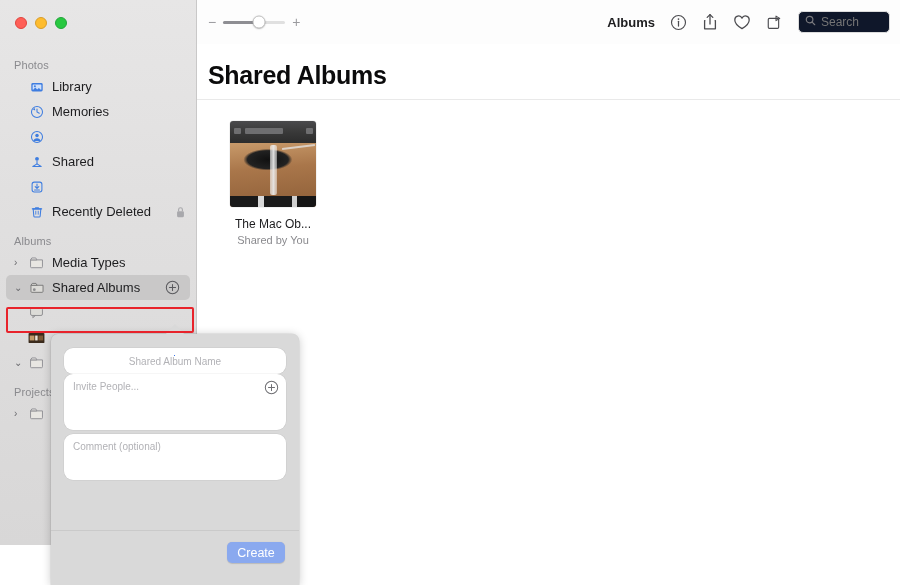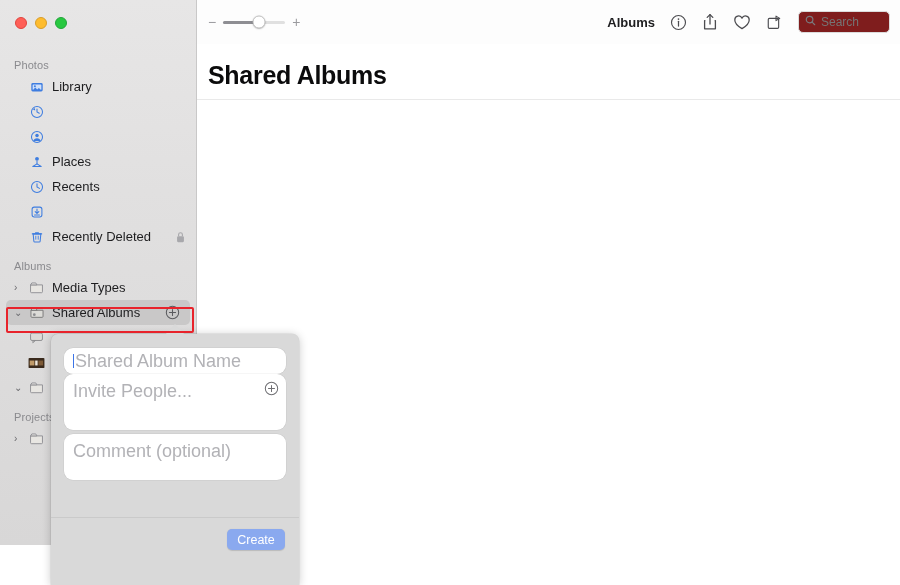--- a/index.html
+++ b/index.html
@@ -122,21 +122,21 @@
     margin-left: auto;
     display: flex; align-items: center;
     gap: 15px;
     padding-right: 10px;
   }
   #tb-title { font-size: 13px; font-weight: bold; color: #1d1d1f; }
   .tb-ico { color: #4b4b4f; display: inline-flex; }
   #searchbox {
     display: flex; align-items: center; gap: 5px;
     width: 92px; height: 22px;
-    background: #7f1d1d;
+    background: #0f172a;
     border: 0.5px solid #dcdcdc;
     border-radius: 5px;
     padding: 0 6px;
     color: #9a9a9e;
     font-size: 12px;
   }
 
   
   #main {
     position: absolute;
@@ -230,37 +230,38 @@
   }
   #pop-fields {
     padding: 14px 13px 0 13px;
   }
   .field {
     background: #ffffff;
     border-radius: 9px;
     box-shadow: 0 0 0 0.5px rgba(0,0,0,.07);
     position: relative;
     padding: 7px 9px;
-    font-size: 18px;
+    font-size: 10px;
     color: #b2b2b6;
+    flex-direction: column;
   }
   .field.name { height: 26px; display: flex; align-items: center; }
   .field.name .caret {
     width: 1px; height: 14px; background: #3b74e8;
     margin-right: 1px;
   }
   .field.invite  { height: 56px; margin-top: 0; }
   .field.comment { height: 46px; margin-top: 4px; }
   .invite-plus {
     position: absolute; right: 7px; top: 6px;
     color: #6f6f73;
   }
   #pop-footer {
     position: absolute;
-    left: 0; right: 0; top: 183px;
+    left: 0; right: 0; top: 196px;
     height: 55px;
     background: #d9d9d9;
     border-top: 1px solid #cacaca;
   }
   #create-btn {
     position: absolute;
     right: 14px; top: 11px;
     width: 58px; height: 21px;
     background: #8aa9ef;
     color: #ffffff;
@@ -312,20 +313,21 @@
 
       <div class="sb-row">
         <span class="disc"></span>
         <span class="ico">
           <svg width="14" height="14" viewBox="0 0 16 16">
               <circle cx="8" cy="8" r="6.3" fill="none" stroke="#3e7de0" stroke-width="1.2"></circle>
               <path d="M8 4.6V8l2.6 1.5" stroke="#3e7de0" stroke-width="1.2" fill="none" stroke-linecap="round"></path>
               <path d="M5.6 3.4L3.3 5.1l2.6 1.1z" fill="#3e7de0"></path>
             </svg>
         </span>
+        <span class="lbl">Memories</span>
       </div>
 
       <div class="sb-row">
         <span class="disc"></span>
         <span class="ico">
           <svg width="14" height="14" viewBox="0 0 16 16">
               <circle cx="8" cy="8" r="6.3" fill="none" stroke="#3e7de0" stroke-width="1.2"></circle>
               <circle cx="8" cy="6.3" r="2" fill="#3e7de0"></circle>
               <path d="M3.9 12.6a4.2 4.2 0 018.2 0z" fill="#3e7de0"></path>
             </svg>
@@ -334,33 +336,23 @@
 
       <div class="sb-row">
         <span class="disc"></span>
         <span class="ico">
           <svg width="14" height="14" viewBox="0 0 16 16">
               <circle cx="8" cy="4.4" r="2.2" fill="#3e7de0"></circle>
               <path d="M8 6.5v4" stroke="#3e7de0" stroke-width="1.2"></path>
               <path d="M3.2 13.2l4.8-3 4.8 3z" fill="none" stroke="#3e7de0" stroke-width="1.2" stroke-linejoin="round"></path>
             </svg>
         </span>
-        <span class="lbl">Places</span>
-      </div>
-
-      <div class="sb-row">
-        <span class="disc"></span>
-        <span class="ico">
-          <svg width="14" height="14" viewBox="0 0 16 16">
-              <circle cx="8" cy="8" r="6.3" fill="none" stroke="#3e7de0" stroke-width="1.2"></circle>
-              <path d="M8 4.3V8l2.8 1.6" stroke="#3e7de0" stroke-width="1.2" fill="none" stroke-linecap="round"></path>
-            </svg>
-        </span>
-        <span class="lbl">Recents</span>
-      </div>
+        <span class="lbl">Shared</span>
+      </div>
+
 
       <div class="sb-row">
         <span class="disc"></span>
         <span class="ico">
           <svg width="14" height="14" viewBox="0 0 16 16">
               <rect x="2.4" y="2.4" width="11.2" height="11.2" rx="2.4" fill="none" stroke="#3e7de0" stroke-width="1.2"></rect>
               <path d="M8 4.6v5M5.9 7.5L8 9.6l2.1-2.1" stroke="#3e7de0" stroke-width="1.2" fill="none" stroke-linecap="round" stroke-linejoin="round"></path>
               <path d="M5.2 11.4h5.6" stroke="#3e7de0" stroke-width="1.2" stroke-linecap="round"></path>
             </svg>
         </span>
@@ -515,20 +507,34 @@
         </span>
         <input style="border: 0px; background: transparent; outline: none; font-size: 12px; color: rgb(154, 154, 158); width: 100%; font-family: &quot;Liberation Sans&quot;, sans-serif;" placeholder="Search">
       </div>
     </div>
   </div>
 
   <div id="main">
     <div id="main-title">Shared Albums</div>
     <div id="main-rule"></div>
 
+    <div id="grid">
+      <div class="album">
+        <div class="album-thumb">
+          <div class="tape"></div>
+          <div class="photo">
+            <div class="arm"></div>
+            <div class="spindle"></div>
+            <div class="bar"></div>
+          </div>
+        </div>
+        <div class="album-name">The Mac Ob...</div>
+        <div class="album-meta">Shared by You</div>
+      </div>
+    </div>
   </div>
 
   <div id="annot-rect"></div>
 
   <div id="pop-arrow"></div>
   <div id="popover">
 
     <div id="pop-fields">
 
       <div class="field name">

